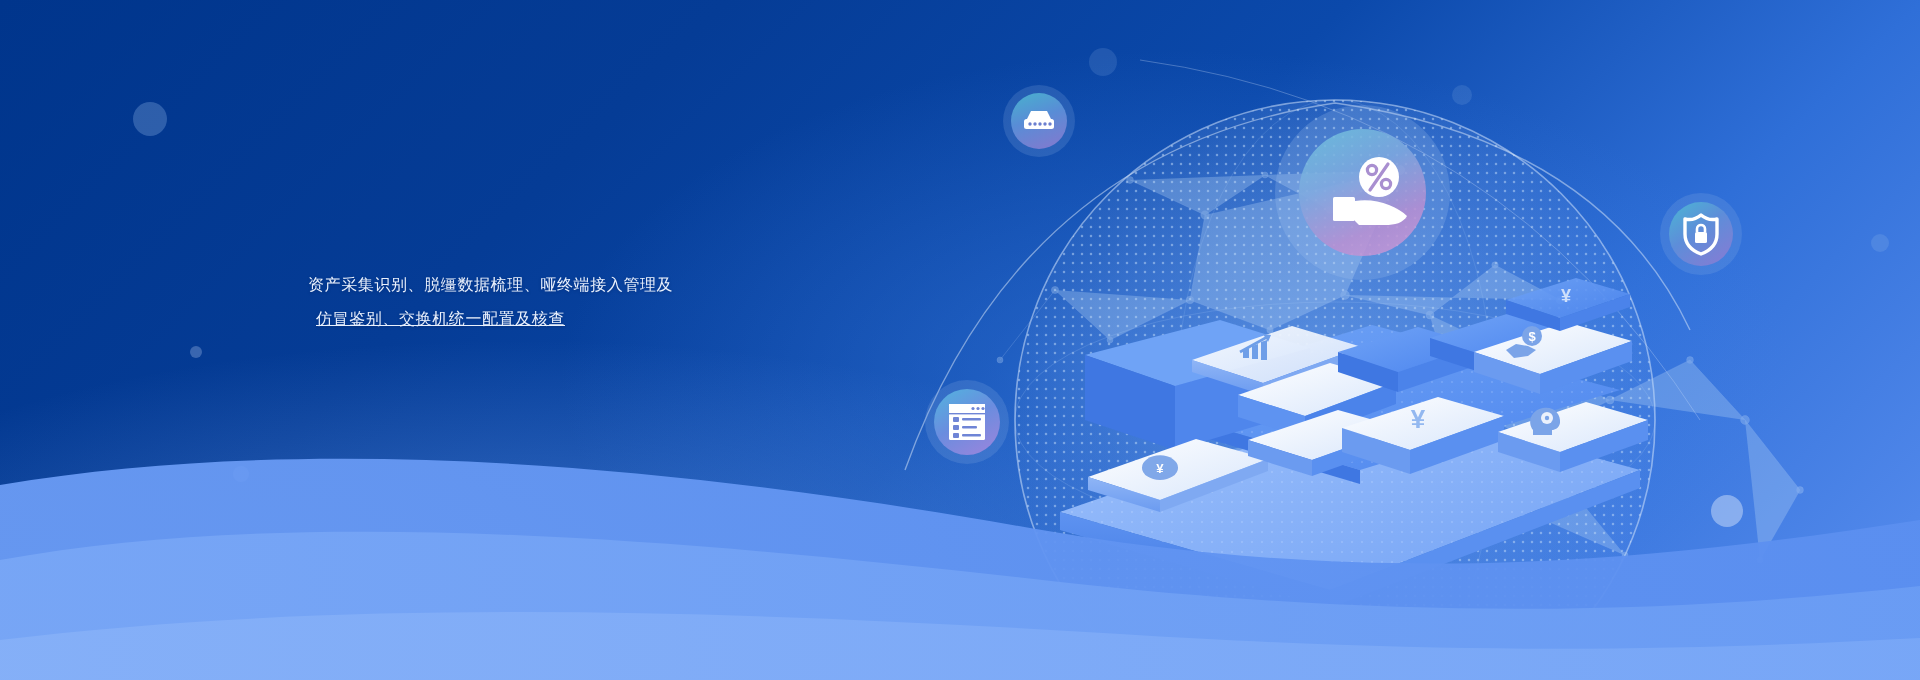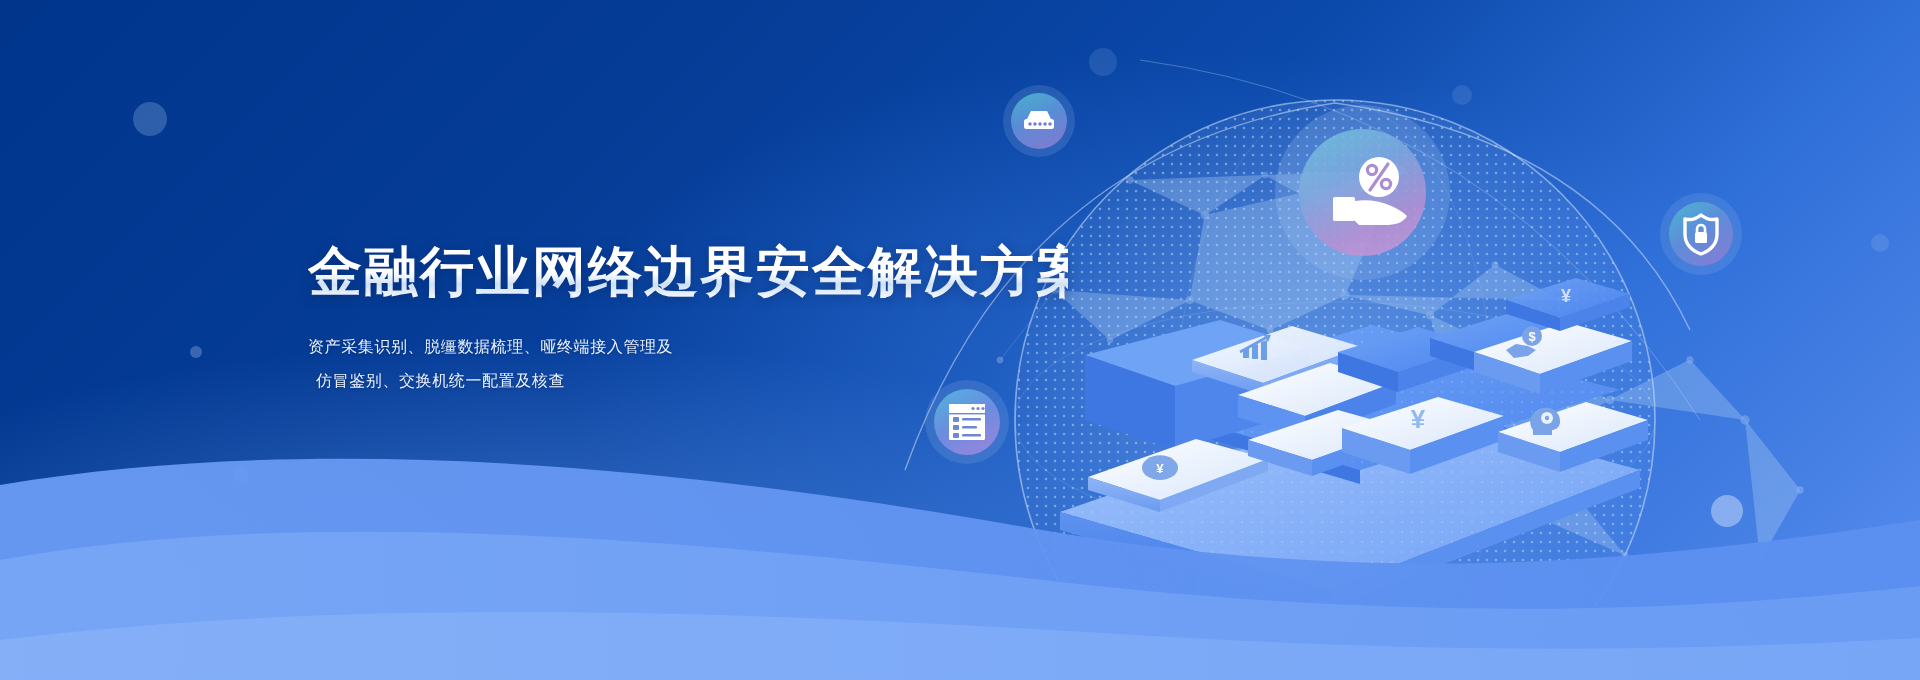--- a/index.html
+++ b/index.html
@@ -14,21 +14,21 @@
     font-size:54px;line-height:62px;font-weight:700;letter-spacing:2px;margin:0;
     background:linear-gradient(180deg,#ffffff 0%,#ffffff 52%,#cfe0f5 72%,#ffffff 100%);
     -webkit-background-clip:text;background-clip:text;color:transparent;
     -webkit-text-fill-color:transparent;
     filter:drop-shadow(0 2px 6px rgba(0,20,70,.35));
     white-space:nowrap;
   }
   .subtitle{margin:28px 0 0 0;font-size:16px;line-height:34px;color:#eaf1fd;font-weight:400;letter-spacing:.6px;
     text-shadow:0 1px 3px rgba(0,25,80,.35);}
   .subtitle span{display:block;}
-  .subtitle span.l2{padding-left:8px;}
+  .subtitle span.l2{padding-left:8px;text-decoration:underline;}
   
   .bokeh{position:absolute;border-radius:50%;z-index:12;}
   
   .bubble{position:absolute;border-radius:50%;z-index:30;display:flex;align-items:center;justify-content:center;}
   .bubble .halo{position:absolute;inset:0;border-radius:50%;background:rgba(146,178,230,.20);}
   .bubble .core{position:absolute;border-radius:50%;}
   .bubble .glyph{position:relative;z-index:3;display:flex;align-items:center;justify-content:center;}
   .glyph svg{display:block;}
 </style>
 </head>
@@ -371,20 +371,19 @@
           <circle cx="61" cy="29" r="4.6"></circle>
           <path d="M63 9 L45 35" stroke-linecap="round"></path>
         </g>
         <rect x="8" y="42" width="22" height="24" rx="1.5" fill="#ffffff"></rect>
         <path d="M30 46 C42 44 54 46 64 50 C72 53 78 57 82 61 C78 68 70 70 60 70 L34 70 L30 66 Z" fill="#ffffff"></path>
       </svg>
     </div>
   </div>
 
   <div class="copy">
-    <h1 class="title">金融行业网络边界安全解决方案</h1>
     <p class="subtitle">
       <span class="l1">资产采集识别、脱缰数据梳理、哑终端接入管理及</span>
       <span class="l2">仿冒鉴别、交换机统一配置及核查</span>
     </p>
   </div>
 
 </div>
 
 </body></html>

